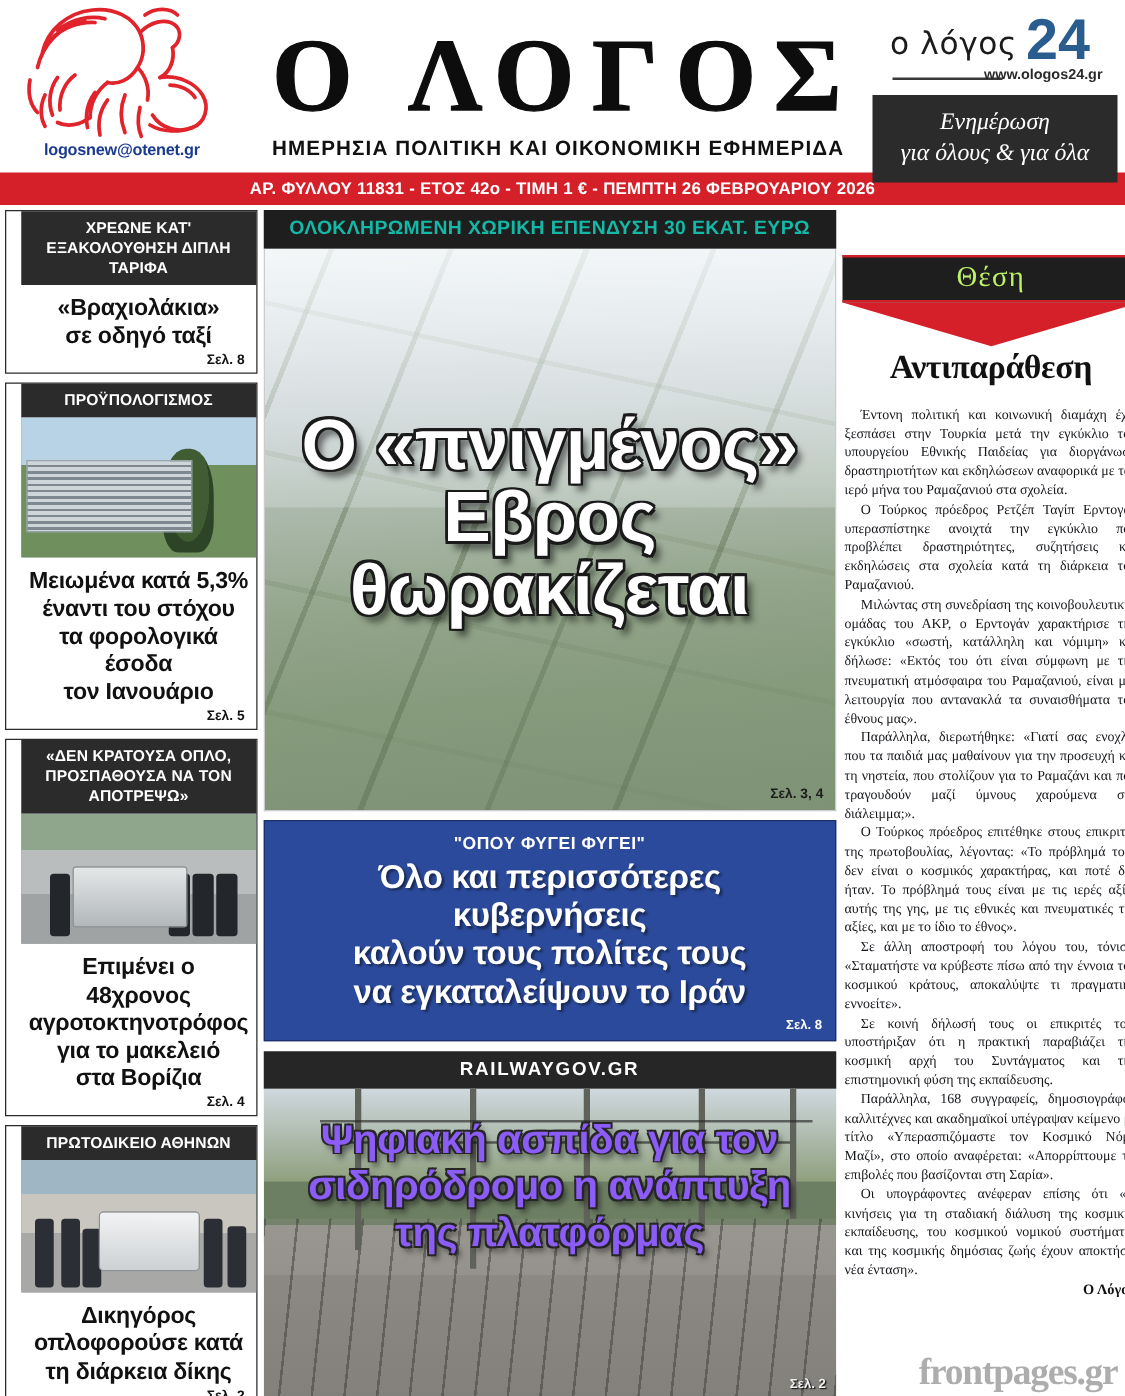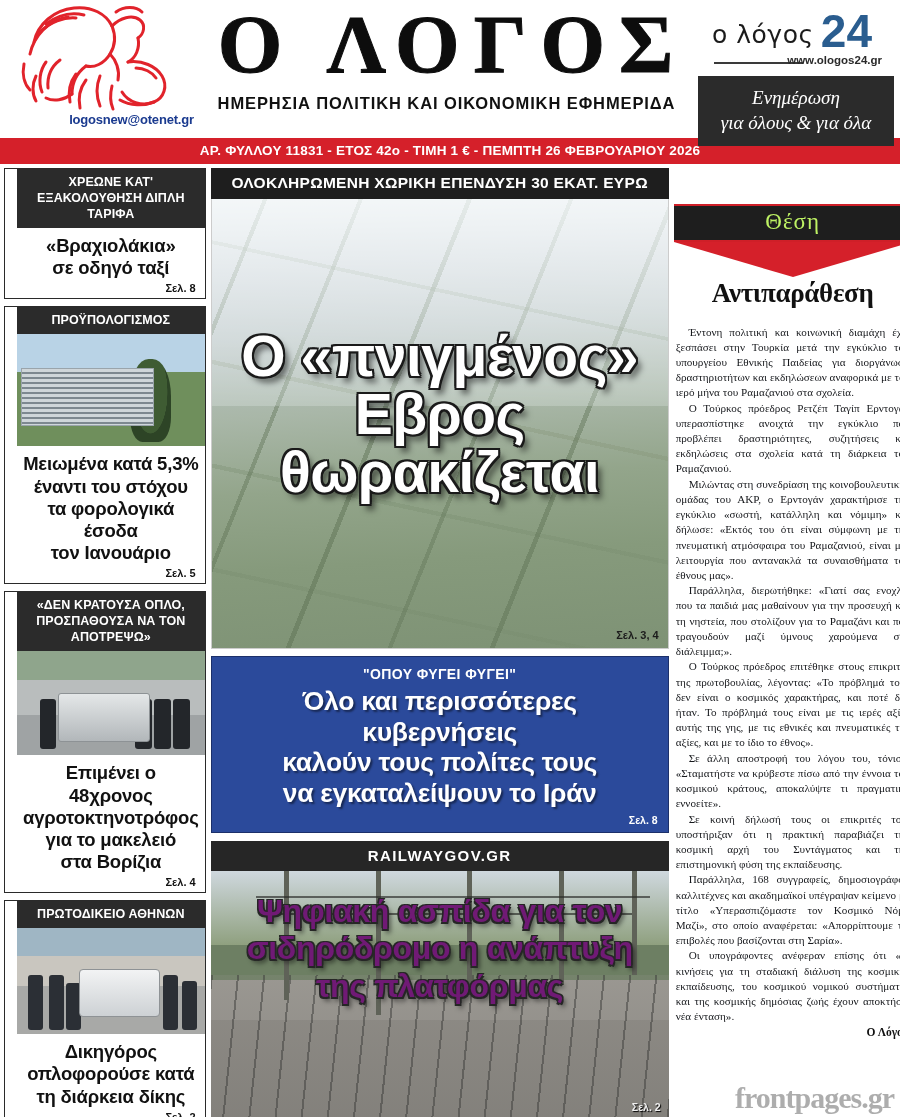--- a/index.html
+++ b/index.html
@@ -11,23 +11,23 @@
     position:relative;
   }
   .page{width:900px;height:1117px;position:relative;background:#fff;}
 
   
   .masthead{height:138px;position:relative;display:flex;align-items:flex-start;}
   .emblem-wrap{width:195px;height:138px;position:relative;flex:0 0 195px;}
   .emblem-svg{position:absolute;left:16px;top:2px;}
   .emblem-mail{
     position:absolute;left:0;top:112px;width:195px;text-align:center;
-    font-size:13px;font-weight:bold;color:#1a3a8f;letter-spacing:-0.2px;margin-left:34px;
-  }
-  .title-block{flex:1 1 auto;text-align:center;padding-top:4px;}
+    font-size:13px;font-weight:bold;color:#1a3a8f;letter-spacing:-0.2px;
+  }
+  .title-block{flex:1 1 auto;text-align:center;padding-top:20px;}
   .paper-title{
     font-family:"Liberation Serif","DejaVu Serif",serif;
     font-size:83px;font-weight:bold;letter-spacing:14px;
     line-height:0.98;margin:0;padding:0 0 0 12px;color:#0d0d0d;
     -webkit-text-stroke:1px #0d0d0d;
   }
   .paper-sub{
     font-size:16.5px;font-weight:bold;letter-spacing:0.9px;margin-top:9px;color:#111;
   }
   .brand-col{flex:0 0 196px;padding-top:6px;padding-right:6px;}
@@ -69,21 +69,21 @@
   }
   .card-photo{width:100%;display:block;background:#8c949c;overflow:hidden;position:relative;}
   .card-body{padding:7px 6px 4px;text-align:center;}
   .card-title{
     font-size:18.5px;font-weight:bold;line-height:1.2;color:#111;letter-spacing:-0.2px;
   }
   .card-page{text-align:right;font-size:11px;font-weight:bold;margin-top:3px;padding-right:3px;}
 
   
   .banner{
-    background:#1e1e1e;color:#ffffff;text-align:center;font-weight:bold;
+    background:#1e1e1e;color:#14b8a6;text-align:center;font-weight:bold;
     font-size:15.5px;letter-spacing:0.3px;padding:6px 0 7px;
   }
   .hero{position:relative;width:100%;height:450px;overflow:hidden;border:1px solid #ccc;border-top:none;box-sizing:border-box;}
   .hero-head{
     position:absolute;left:0;right:0;top:128px;text-align:center;
     font-size:57px;font-weight:bold;line-height:1.02;color:#fff;
     letter-spacing:-0.5px;padding:0 8px;
     text-shadow:
       -2px -2px 0 #1a1a1a, 2px -2px 0 #1a1a1a, -2px 2px 0 #1a1a1a, 2px 2px 0 #1a1a1a,
       0 -2px 0 #1a1a1a, 0 2px 0 #1a1a1a, -2px 0 0 #1a1a1a, 2px 0 0 #1a1a1a,
@@ -108,21 +108,21 @@
   .bluebox-page{text-align:right;font-size:10.5px;font-weight:bold;margin-top:5px;}
 
   
   .rail-banner{
     background:#262626;color:#fff;text-align:center;font-weight:bold;
     font-size:15px;letter-spacing:1.4px;padding:6px 0 7px;margin-top:8px;
   }
   .rail-photo{position:relative;width:100%;height:248px;overflow:hidden;}
   .rail-head{
     position:absolute;left:0;right:0;top:22px;text-align:center;
-    font-size:32px;font-weight:bold;line-height:1.17;color:#701a75;padding:0 6px;
+    font-size:32px;font-weight:bold;line-height:1.17;color:#8b5cf6;padding:0 6px;
     letter-spacing:-0.3px;
     text-shadow:
       -1.5px -1.5px 0 #262626, 1.5px -1.5px 0 #262626, -1.5px 1.5px 0 #262626, 1.5px 1.5px 0 #262626,
       3px 4px 5px rgba(0,0,0,.6);
   }
   .rail-page{position:absolute;right:8px;bottom:6px;font-size:10.5px;font-weight:bold;color:#f0f0f0;
     text-shadow:1px 1px 1px #000;}
 
   
   .thesi-head{

